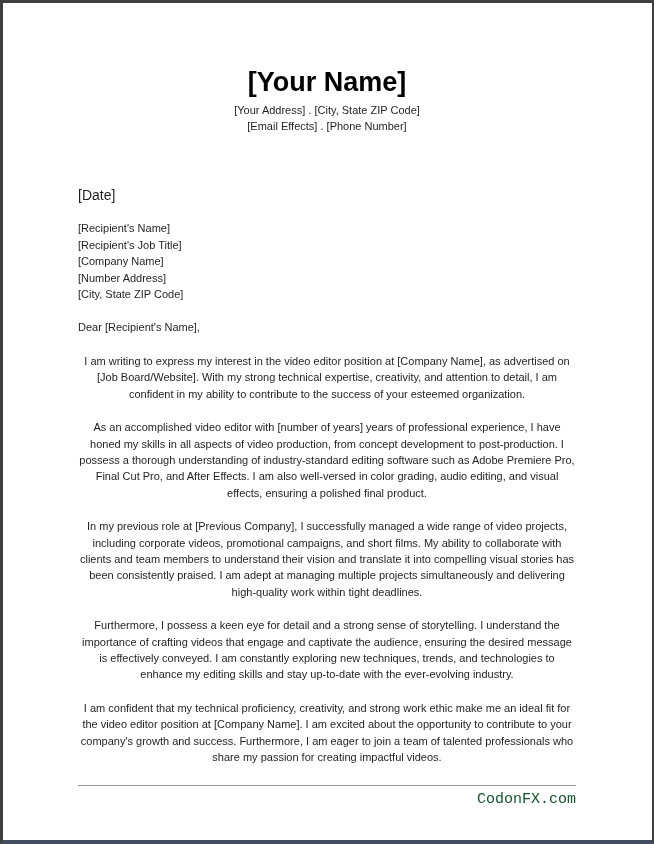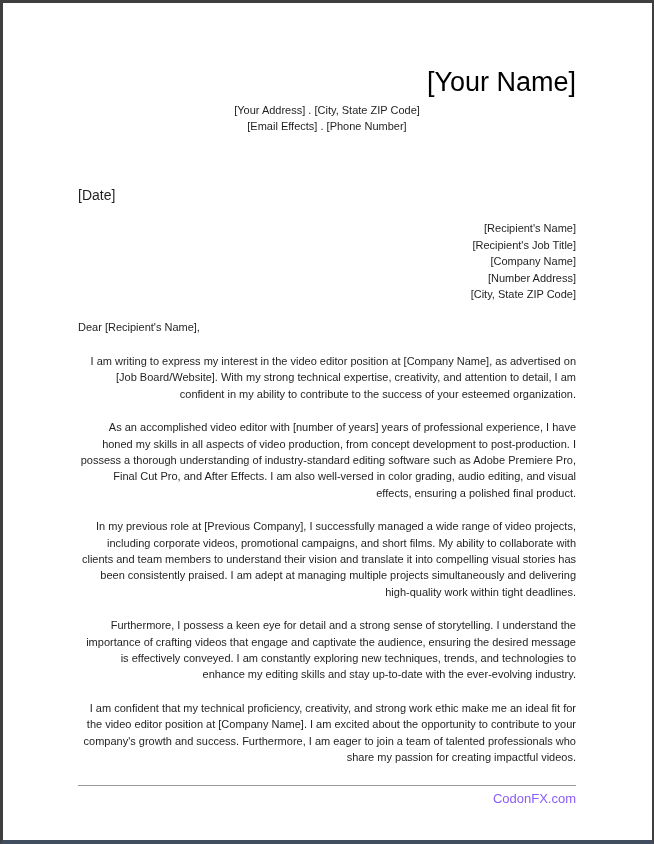--- a/index.html
+++ b/index.html
@@ -17,62 +17,61 @@
     border-top: 3px solid #3f3f3f;
     border-left: 3px solid #3f3f3f;
     border-right: 2px solid #3f3f3f;
     border-bottom: 4px solid #414e60;
     padding: 64px 76px 0 75px;
     color: #1f1f1f;
   }
   .letter-header { text-align: center; }
   .letter-name {
     font-size: 27px;
-    font-weight: normal;
+    font-weight: bold;
     color: #000000;
     margin: 0 0 5px 0;
     line-height: 1.15;
-    text-align: right;
   }
   .contact-line {
     font-size: 11px;
     line-height: 15.5px;
     color: #1f1f1f;
   }
   .date-line {
     margin-top: 53px;
     font-size: 14px;
     line-height: 16.4px;
   }
   .recipient-block { margin-top: 17px; }
   .recipient-line {
     font-size: 11px;
     line-height: 16.4px;
-    text-align: right;
   }
   .salutation {
     margin-top: 17px;
     font-size: 11px;
     line-height: 16.4px;
   }
   .body-paragraph {
     margin: 17px 0 0 0;
     font-size: 11px;
     line-height: 16.4px;
-    text-align: right;
+    text-align: center;
   }
   .letter-footer {
     margin-top: 20px;
     border-top: 1px solid #9a9a9a;
     padding-top: 3px;
     text-align: right;
   }
   .brand-text {
-    font-size: 13px;
-    color: #8b5cf6;
+    font-size: 15px;
+    color: #14532d;
+    font-family: Liberation Mono, monospace;
   }
 </style>
 </head>
 <body>
 
 <div class="page">
 
   <div class="letter-header">
     <div class="letter-name">[Your Name]</div>
     <div class="contact-line">[Your Address] . [City, State ZIP Code]</div>

